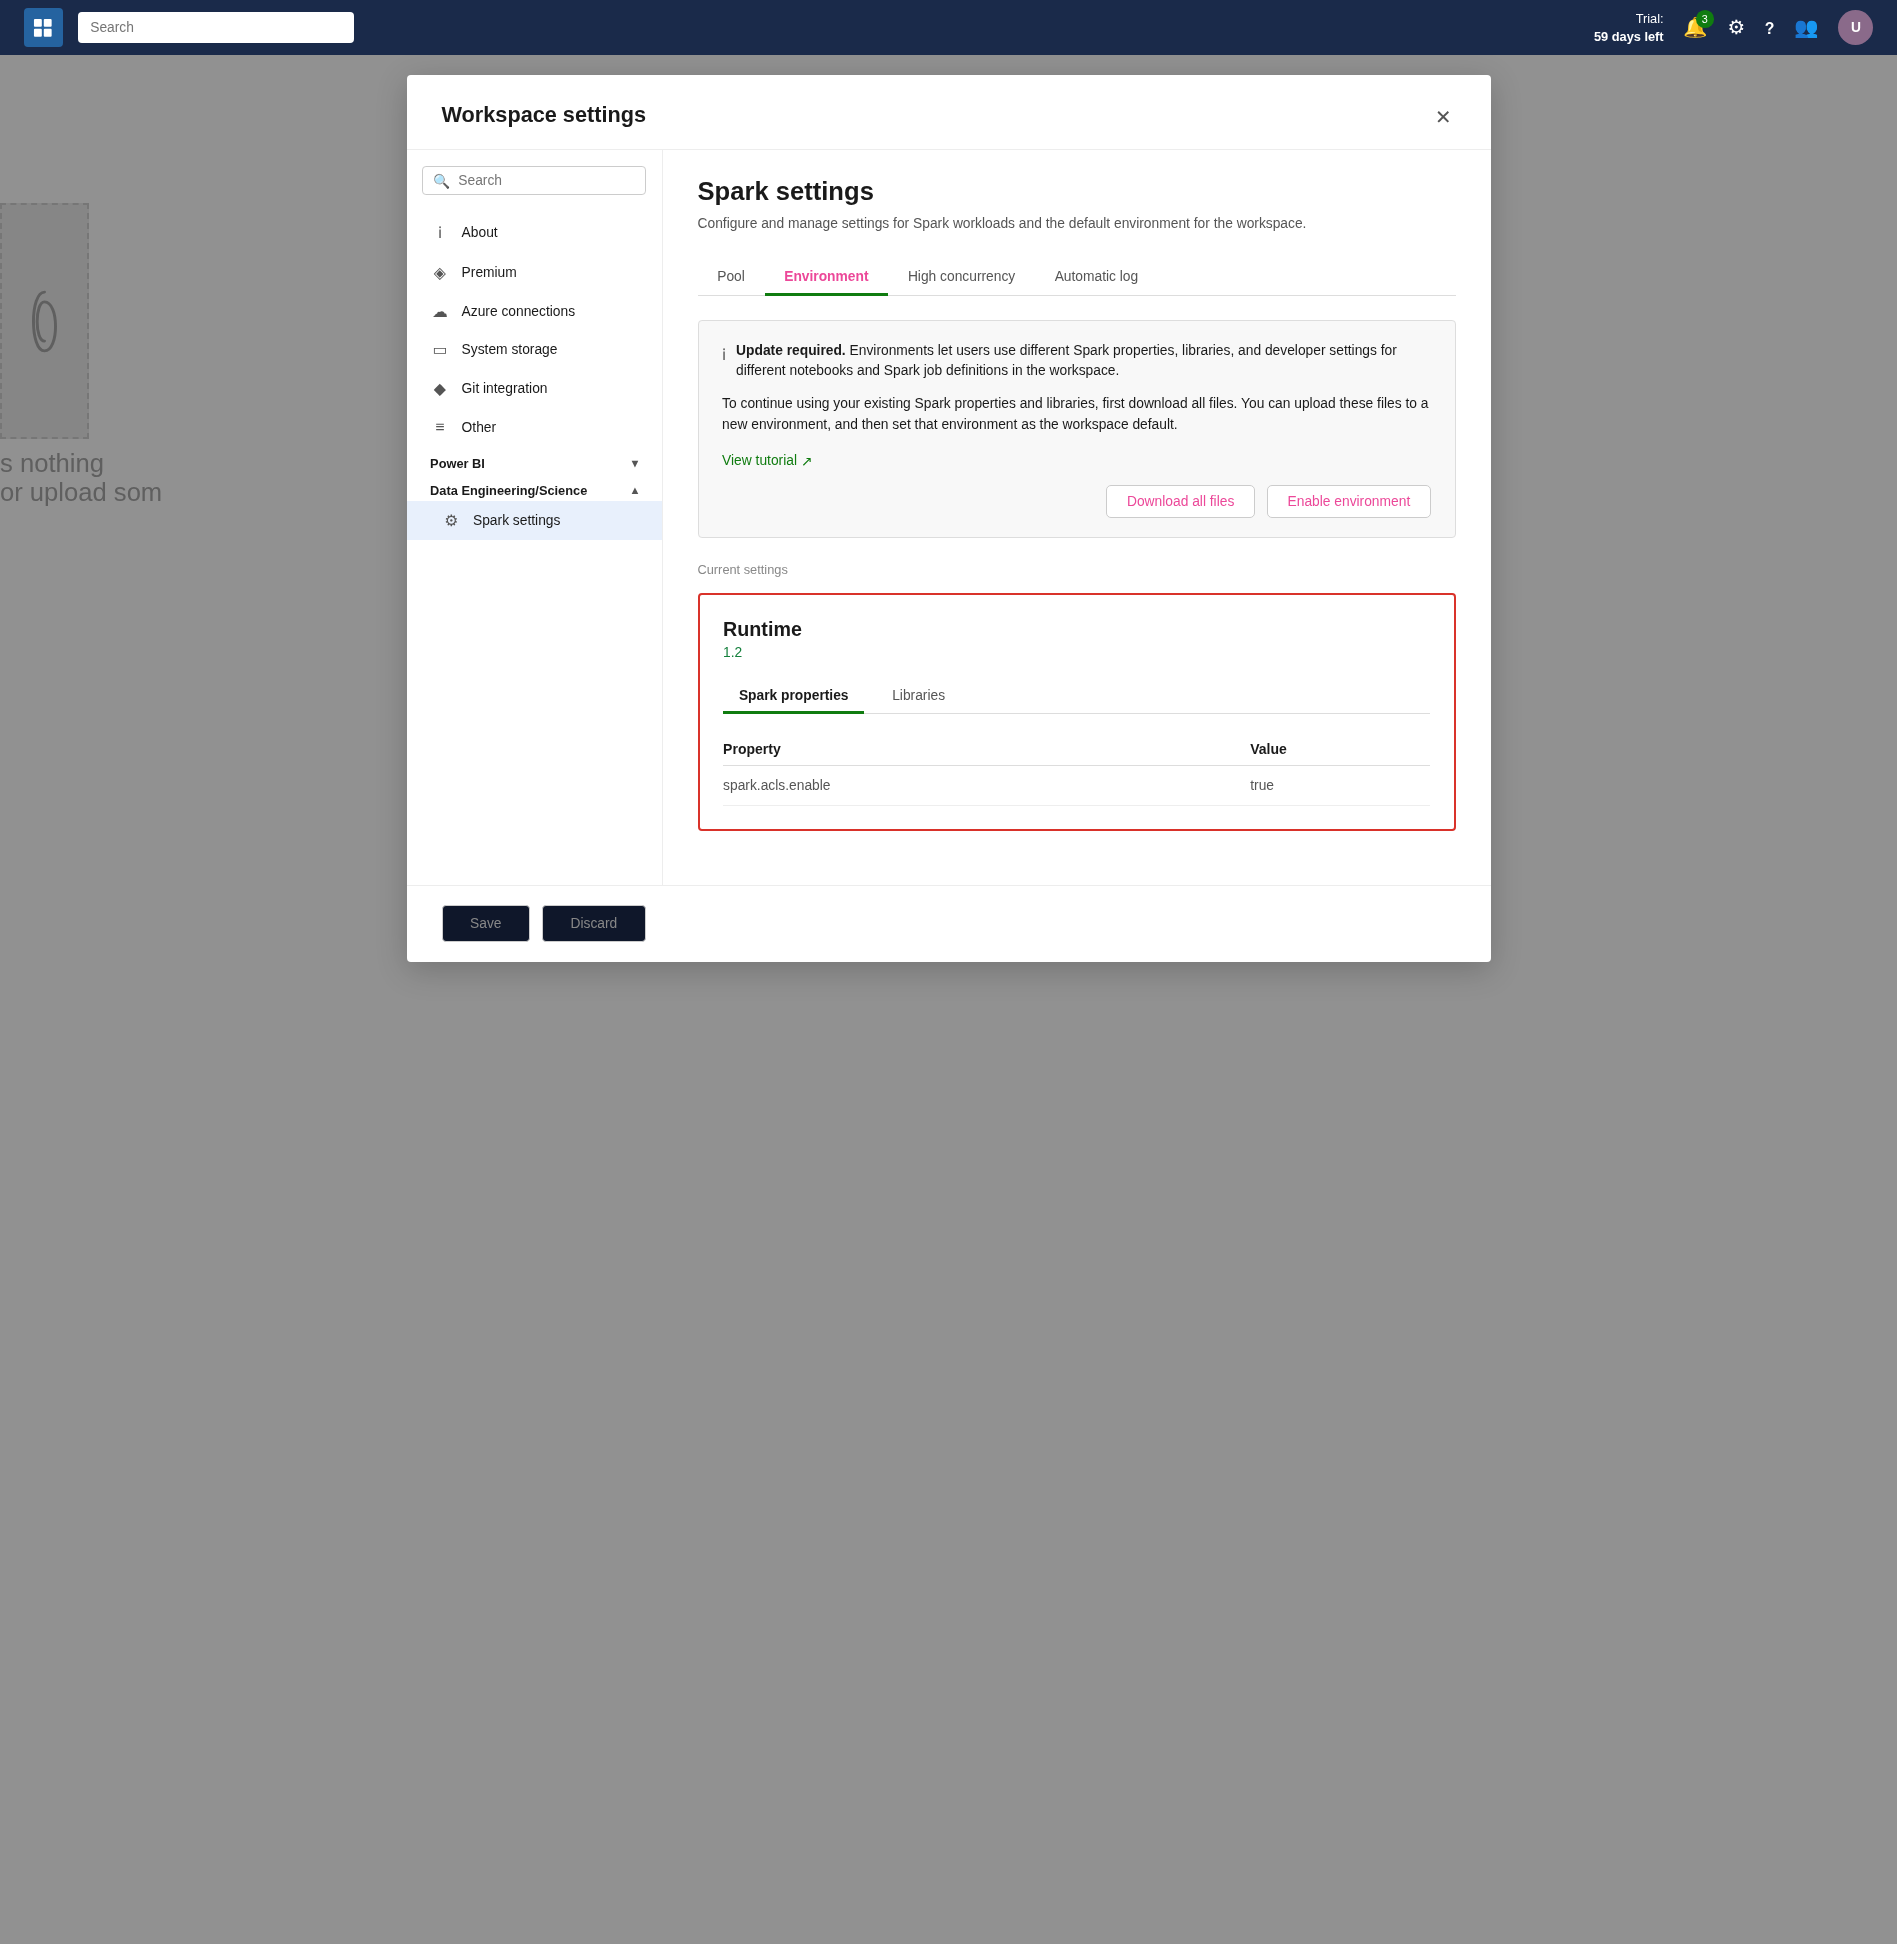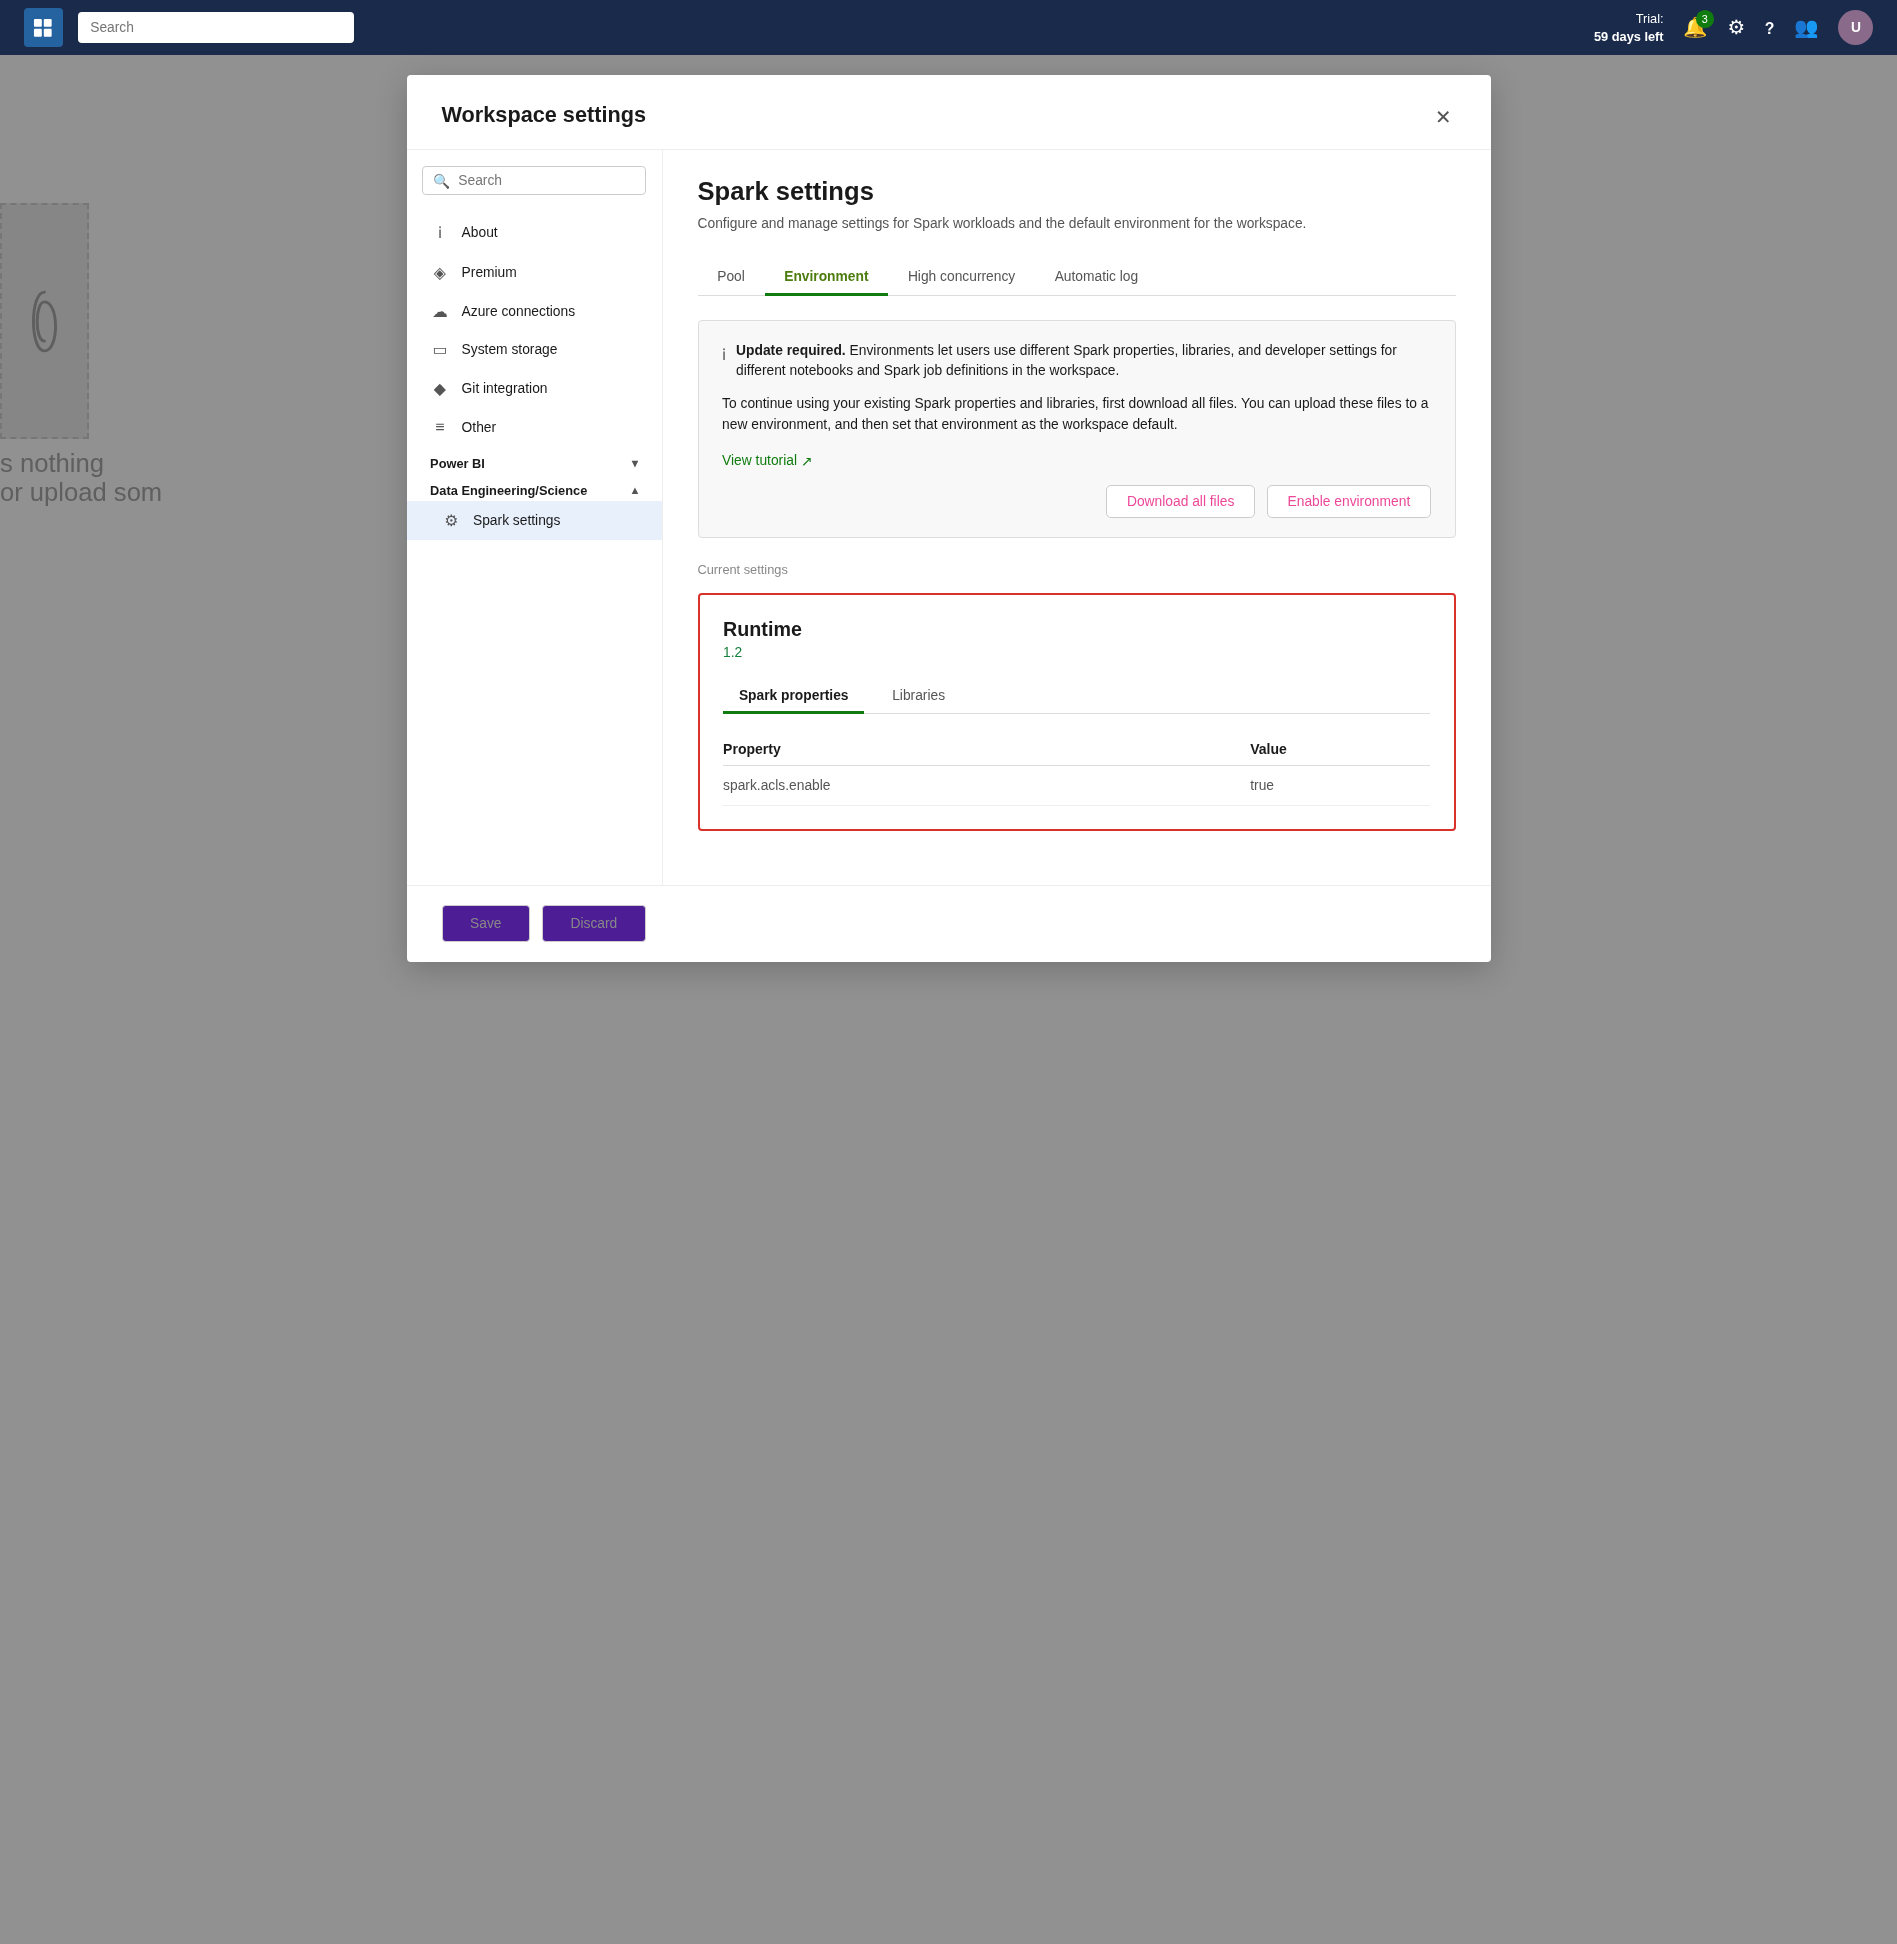--- a/index.html
+++ b/index.html
@@ -259,21 +259,21 @@
     }
     .tab {
       padding: 9.9px 19.7px;
       font-size: 13.8px;
       color: #555;
       cursor: pointer;
       border-bottom: 3px solid transparent;
       margin-bottom: -1px;
     }
     .tab.active {
-      color: #4d7c0f;
+      color: #ec4899;
       font-weight: 600;
       border-bottom-color: #107c10;
     }
 
     
     .alert-box {
       background: #f8f8f8;
       border: 1px solid #ddd;
       border-radius: 3.9px;
       padding: 19.7px 23.6px;
@@ -398,21 +398,21 @@
     
     .modal-footer {
       padding: 19.7px 35px;
       display: flex;
       gap: 11.8px;
       border-top: 1px solid #ededed;
     }
     .btn-secondary {
       padding: 9.9px 27.6px;
       border: 1px solid #ccc;
-      background: #4c1d95;
+      background: #0f172a;
       border-radius: 3.9px;
       font-size: 13.8px;
       cursor: pointer;
       color: #888;
     }
   </style>
 </head>
 <body>
 
 <div class="topbar">

